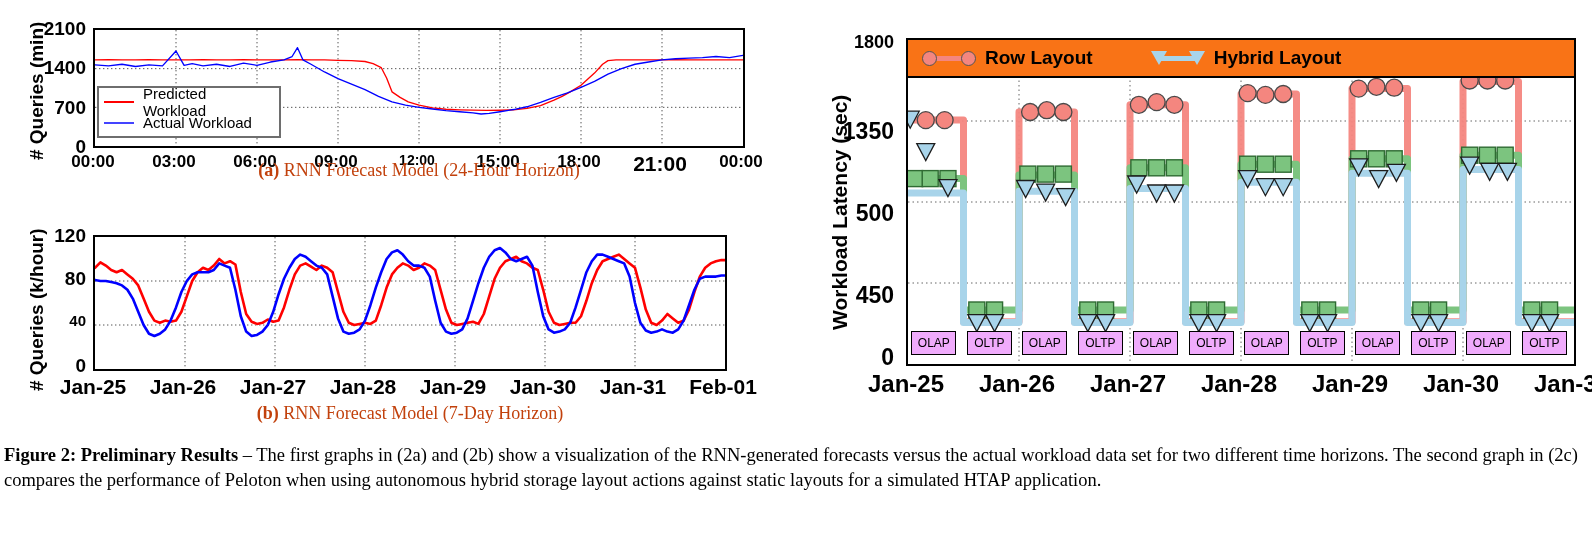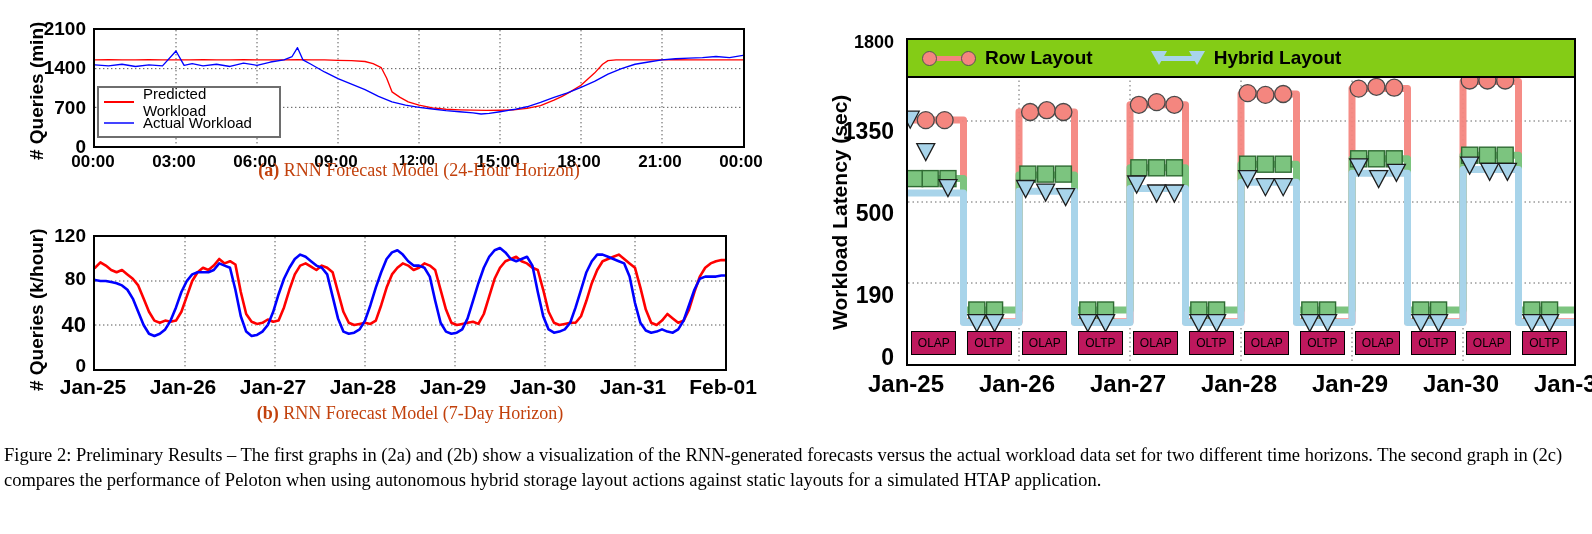--- a/index.html
+++ b/index.html
@@ -21,41 +21,41 @@
   .subcap b{font-weight:bold;}
 
   
   .legend-a{position:absolute;background:#fff;border:2px solid #6e6e6e;box-sizing:border-box;
             padding:3px 6px 3px 5px;}
   .legend-a .row{display:flex;align-items:center;height:21px;}
   .legend-a .swatch{width:30px;height:0;border-top:2px solid #000;margin-right:9px;}
   .legend-a .ltext{font-family:"Liberation Sans",sans-serif;font-size:15px;color:#000;}
 
   
-  .legend-c{position:absolute;background:#84cc16;border:2px solid #000;box-sizing:border-box;
+  .legend-c{position:absolute;background:#f97316;border:2px solid #000;box-sizing:border-box;
             display:flex;align-items:center;}
   .legend-c .entry{display:flex;align-items:center;}
   .legend-c .ltext{font-family:"Liberation Sans",sans-serif;font-weight:bold;font-size:19px;
                    color:#000;margin-left:9px;white-space:nowrap;}
   .lg-line{position:relative;width:54px;height:16px;}
   .lg-line .bar{position:absolute;left:7px;right:7px;top:6px;height:5px;}
   .lg-line .mk{position:absolute;top:1px;}
   .mk-circle{width:15px;height:15px;border-radius:50%;border:1.4px solid #555;box-sizing:border-box;}
   .mk-square{width:14px;height:14px;border:1.4px solid #2e6b33;box-sizing:border-box;}
   .mk-tri{width:0;height:0;border-left:8px solid transparent;border-right:8px solid transparent;}
 
   
-  .phasebox{position:absolute;background:#be185d;border:1.5px solid #000;box-sizing:border-box;
+  .phasebox{position:absolute;background:#f0abfc;border:1.5px solid #000;box-sizing:border-box;
             font-family:"Liberation Sans",sans-serif;font-size:12px;color:#000;
             display:flex;align-items:center;justify-content:center;}
 
   
   .caption{position:absolute;font-family:"Liberation Serif",serif;font-size:18.5px;
            line-height:25px;color:#000;}
-  .caption b{font-weight:normal;margin-top:31px;}
+  .caption b{font-weight:bold;margin-top:31px;}
 
   svg{display:block;}
 </style>
 </head>
 <body>
 
 <div class="figure-root">
 
   <div class="panel" style="left:0;top:8;width:790px;height:200px;">
 
@@ -94,36 +94,36 @@
     </div>
 
     <div id="xticks-a">
         <div class="xtick" style="left: 43px; top: 152px; width: 100px; font-size: 17px;">00:00</div>
         <div class="xtick" style="left: 124px; top: 152px; width: 100px; font-size: 17px; text-align: center;">03:00</div>
         <div class="xtick" style="left: 205px; top: 152px; width: 100px; font-size: 17px;">06:00</div>
         <div class="xtick" style="left: 286px; top: 152px; width: 100px; font-size: 17px;">09:00</div>
         <div class="xtick" style="left: 367px; top: 152px; width: 100px; font-size: 14px;">12:00</div>
         <div class="xtick" style="left: 448px; top: 152px; width: 100px; font-size: 17px;">15:00</div>
         <div class="xtick" style="left: 529px; top: 152px; width: 100px; font-size: 17px;">18:00</div>
-        <div class="xtick" style="left: 610px; top: 152px; width: 100px; font-size: 17px;">21:00</div>
+        <div class="xtick" style="left: 610px; top: 152px; width: 100px; font-size: 21px;">21:00</div>
         <div class="xtick" style="left: 691px; top: 152px; width: 100px; font-size: 17px;">00:00</div>
       </div>
 
     <div class="subcap" style="left:93px;top:160px;width:652px;font-size:18px;">
       <b>(a)</b><span> RNN Forecast Model (24-Hour Horizon)</span>
     </div>
   </div>
 
   <div class="panel" style="left:0;top:215px;width:790px;height:200px;">
 
     <div class="ylabel" style="left:26px;top:176px;transform:rotate(-90deg);font-size:19px;"># Queries (k/hour)</div>
 
     <div class="ytick" style="left:24px;top:10px;width:62px;font-size:19px;">120</div>
     <div class="ytick" style="left:24px;top:53px;width:62px;font-size:19px;">80</div>
-    <div class="ytick" style="left:24px;top:97px;width:62px;font-size:22px;">40</div>
+    <div class="ytick" style="left:24px;top:97px;width:62px;font-size:15px;">40</div>
     <div class="ytick" style="left:24px;top:140px;width:62px;font-size:19px;">0</div>
 
     <div class="plot" style="left:93px;top:20px;width:634px;height:136px;">
       <svg id="svg-b" width="630" height="132" viewBox="0 0 630 132">
           <line x1="0" y1="88" x2="630" y2="88" stroke="#555" stroke-width="1" stroke-dasharray="1.4 2.6"></line>
           <line x1="0" y1="44" x2="630" y2="44" stroke="#555" stroke-width="1" stroke-dasharray="1.4 2.6"></line>
           <line x1="90" y1="0" x2="90" y2="132" stroke="#555" stroke-width="1" stroke-dasharray="1.4 2.6"></line>
           <line x1="180" y1="0" x2="180" y2="132" stroke="#555" stroke-width="1" stroke-dasharray="1.4 2.6"></line>
           <line x1="270" y1="0" x2="270" y2="132" stroke="#555" stroke-width="1" stroke-dasharray="1.4 2.6"></line>
           <line x1="360" y1="0" x2="360" y2="132" stroke="#555" stroke-width="1" stroke-dasharray="1.4 2.6"></line>
@@ -150,21 +150,21 @@
     </div>
   </div>
 
   <div class="panel" style="left:800px;top:0;width:792px;height:420px;">
 
     <div class="ylabel" style="left:28px;top:330px;transform:rotate(-90deg);font-size:21px;">Workload Latency (sec)</div>
 
     <div class="ytick" style="left:22px;top:32px;width:72px;font-size:18px;">1800</div>
     <div class="ytick" style="left:22px;top:118px;width:72px;font-size:23px;">1350</div>
     <div class="ytick" style="left:22px;top:200px;width:72px;font-size:23px;">500</div>
-    <div class="ytick" style="left:22px;top:282px;width:72px;font-size:23px;">190</div>
+    <div class="ytick" style="left:22px;top:282px;width:72px;font-size:23px;">450</div>
     <div class="ytick" style="left:22px;top:344px;width:72px;font-size:23px;">0</div>
 
     <div class="plot" style="left:106px;top:38px;width:670px;height:328px;">
       <svg id="svg-c" width="666" height="324" viewBox="0 0 666 324">
           <line x1="0" y1="243" x2="666" y2="243" stroke="#666" stroke-width="1" stroke-dasharray="1.5 3"></line>
           <line x1="0" y1="162" x2="666" y2="162" stroke="#666" stroke-width="1" stroke-dasharray="1.5 3"></line>
           <line x1="0" y1="81" x2="666" y2="81" stroke="#666" stroke-width="1" stroke-dasharray="1.5 3"></line>
           <line x1="111" y1="0" x2="111" y2="324" stroke="#666" stroke-width="1" stroke-dasharray="1.5 3"></line>
           <line x1="222" y1="0" x2="222" y2="324" stroke="#666" stroke-width="1" stroke-dasharray="1.5 3"></line>
           <line x1="333" y1="0" x2="333" y2="324" stroke="#666" stroke-width="1" stroke-dasharray="1.5 3"></line>

